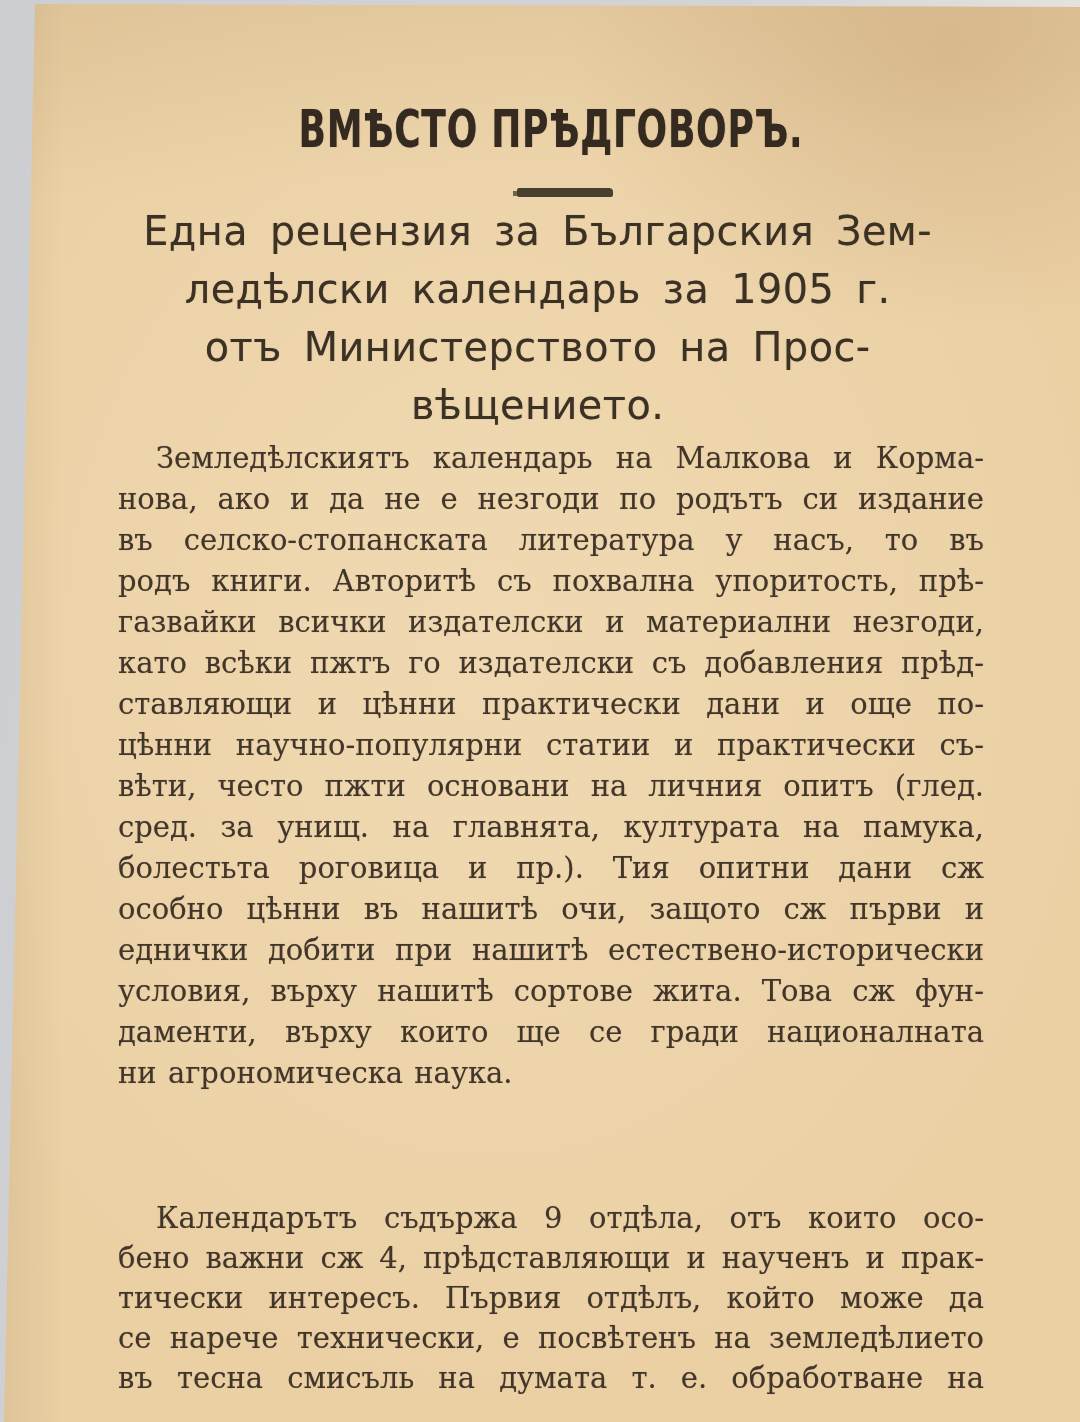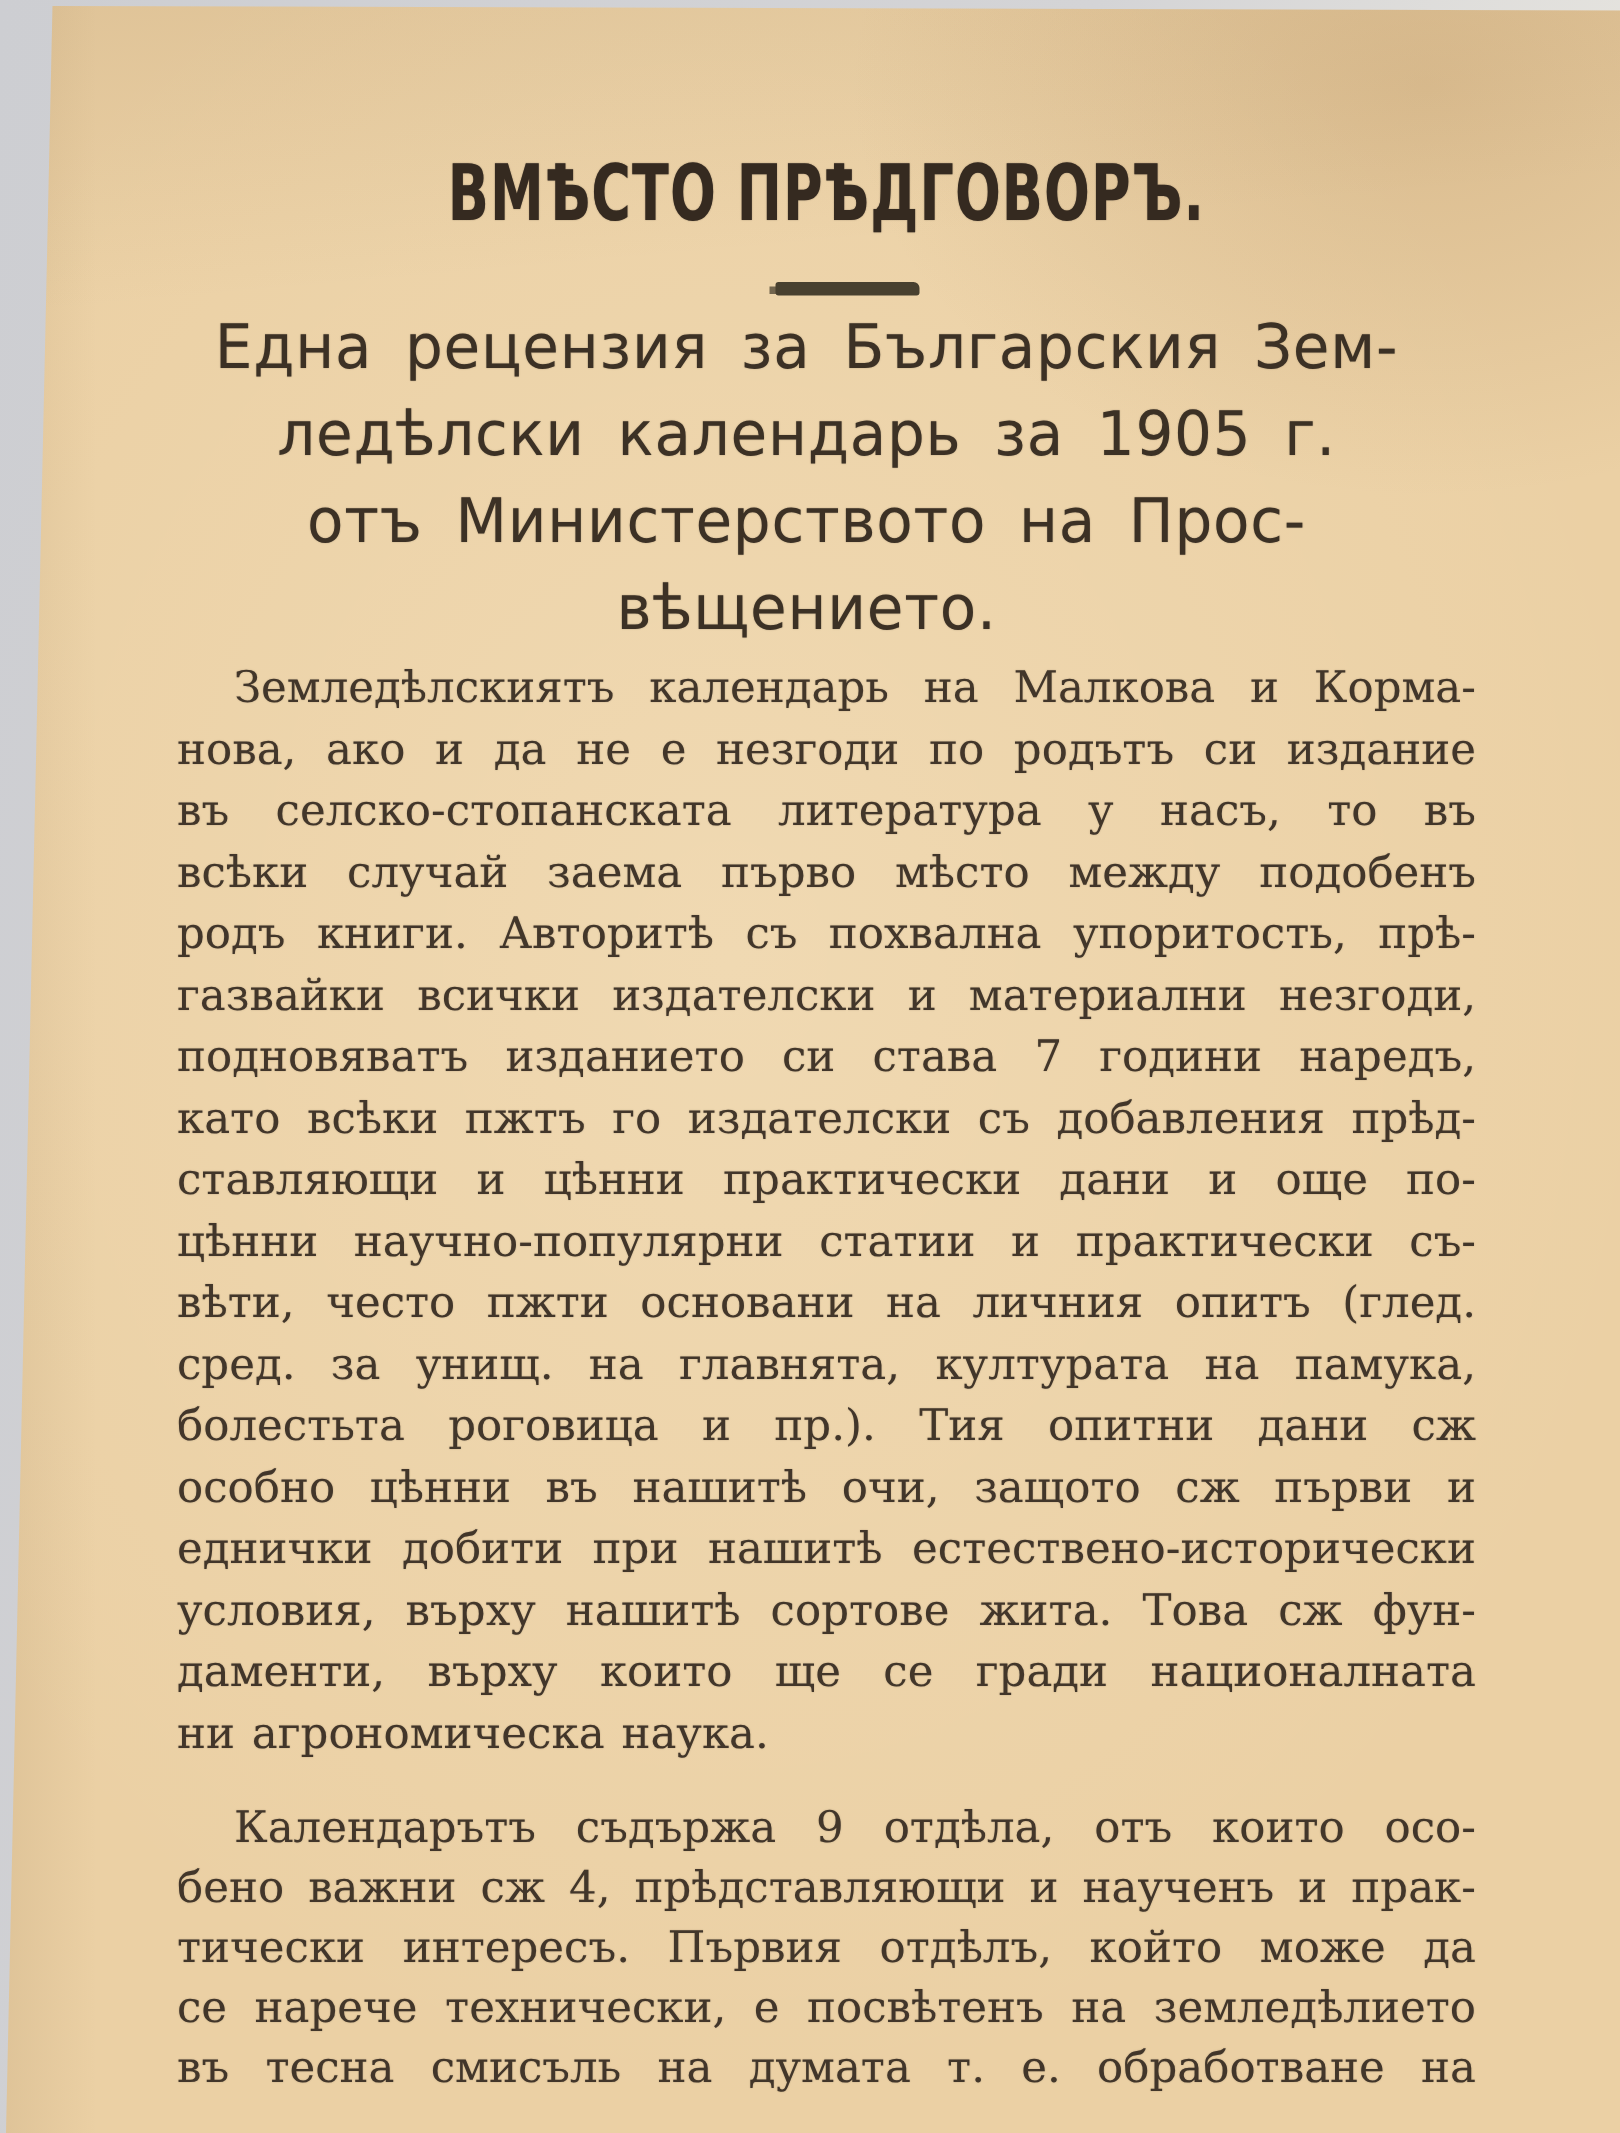--- a/index.html
+++ b/index.html
@@ -108,24 +108,22 @@
       <div>Една рецензия за Българския Зем-</div>
       <div>ледѣлски календарь за 1905 г.</div>
       <div>отъ Министерството на Прос-</div>
       <div>вѣщението.</div>
     </div>
 
     <div class="para para-1">
       <div class="jline indent">Земледѣлскиятъ календарь на Малкова и Корма-</div>
       <div class="jline">нова, ако и да не е незгоди по родътъ си издание</div>
       <div class="jline">въ селско-стопанската литература у насъ, то въ</div>
-      <div class="jline">всѣки случай заема първо мѣсто между подобенъ</div>
       <div class="jline">родъ книги. Авторитѣ съ похвална упоритость, прѣ-</div>
       <div class="jline">газвайки всички издателски и материални незгоди,</div>
-      <div class="jline">подновяватъ изданието си става 7 години наредъ,</div>
       <div class="jline">като всѣки пжтъ го издателски съ добавления прѣд-</div>
       <div class="jline">ставляющи и цѣнни практически дани и още по-</div>
       <div class="jline">цѣнни научно-популярни статии и практически съ-</div>
       <div class="jline">вѣти, често пжти основани на личния опитъ (глед.</div>
       <div class="jline">сред. за унищ. на главнята, културата на памука,</div>
       <div class="jline">болестьта роговица и пр.). Тия опитни дани сж</div>
       <div class="jline">особно цѣнни въ нашитѣ очи, защото сж първи и</div>
       <div class="jline">еднички добити при нашитѣ естествено-исторически</div>
       <div class="jline">условия, върху нашитѣ сортове жита. Това сж фун-</div>
       <div class="jline">даменти, върху които ще се гради националната</div>

